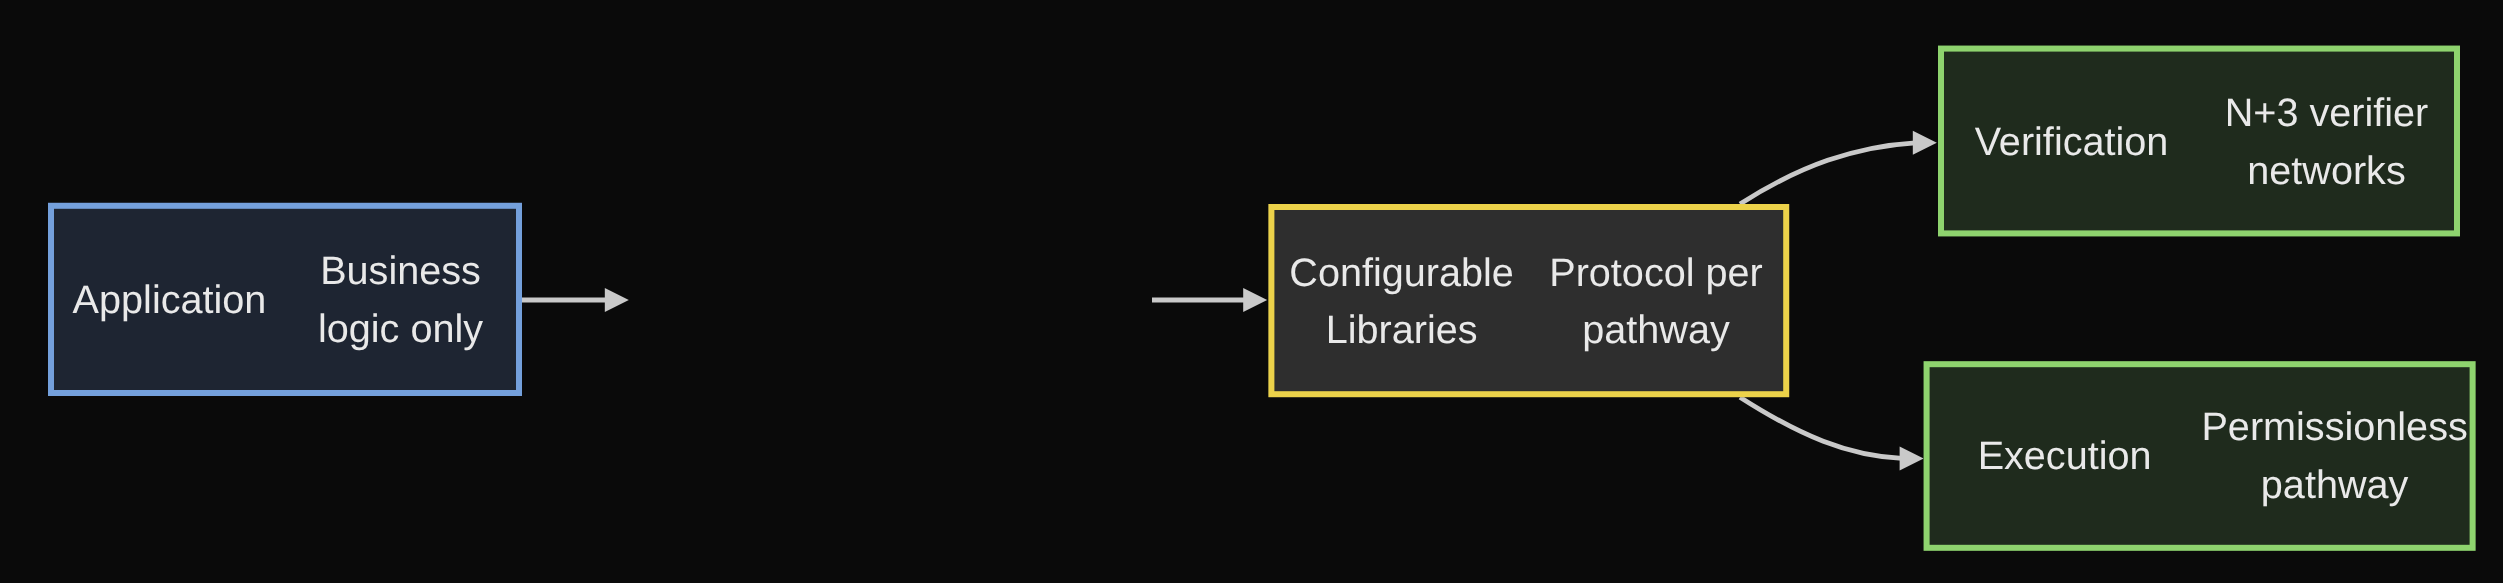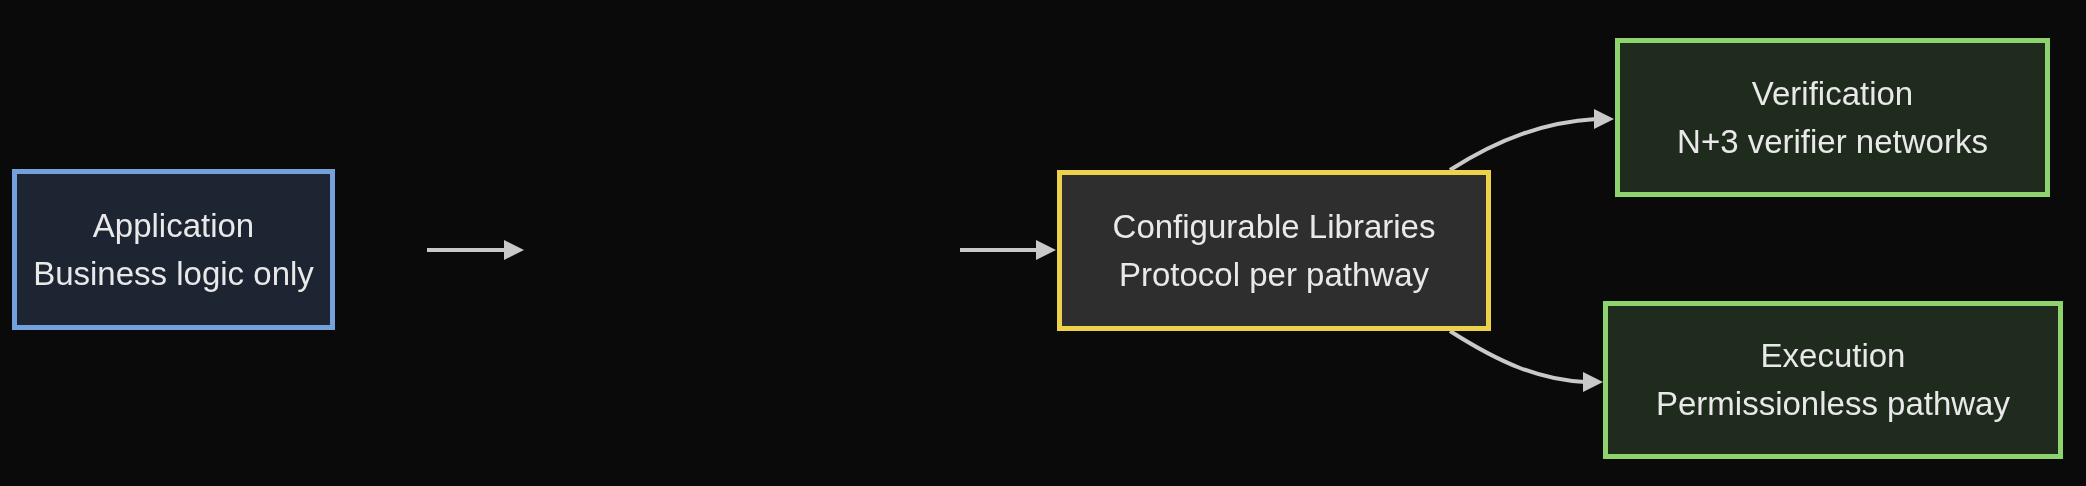--- a/index.html
+++ b/index.html
@@ -26,29 +26,29 @@
   .edge {
     fill: none;
     stroke-width: 4px;
   }
   .node {
     position: absolute;
     box-sizing: border-box;
     border-style: solid;
     border-width: 5px;
     display: flex;
-    flex-direction: column;
+    flex-direction: row;
     align-items: center;
     justify-content: center;
     text-align: center;
     font-size: 33px;
     line-height: 48px;
     font-weight: 400;
   }
-  .node-application          { left: 12px;   top: 169px; width: 323px; height: 161px; }
+  .node-application          { left: 40px;   top: 169px; width: 395px; height: 161px; }
   .node-protocol-interface   { left: 524px;  top: 169px; width: 432px; height: 161px; }
   .node-configurable-libraries { left: 1057px; top: 170px; width: 434px; height: 161px; }
   .node-verification         { left: 1615px; top: 38px;  width: 435px; height: 159px; }
   .node-execution            { left: 1603px; top: 301px; width: 460px; height: 158px; }
   .node-title, .node-subtitle {
     width: 100%;
   }
 </style>
 </head>
 <body>

